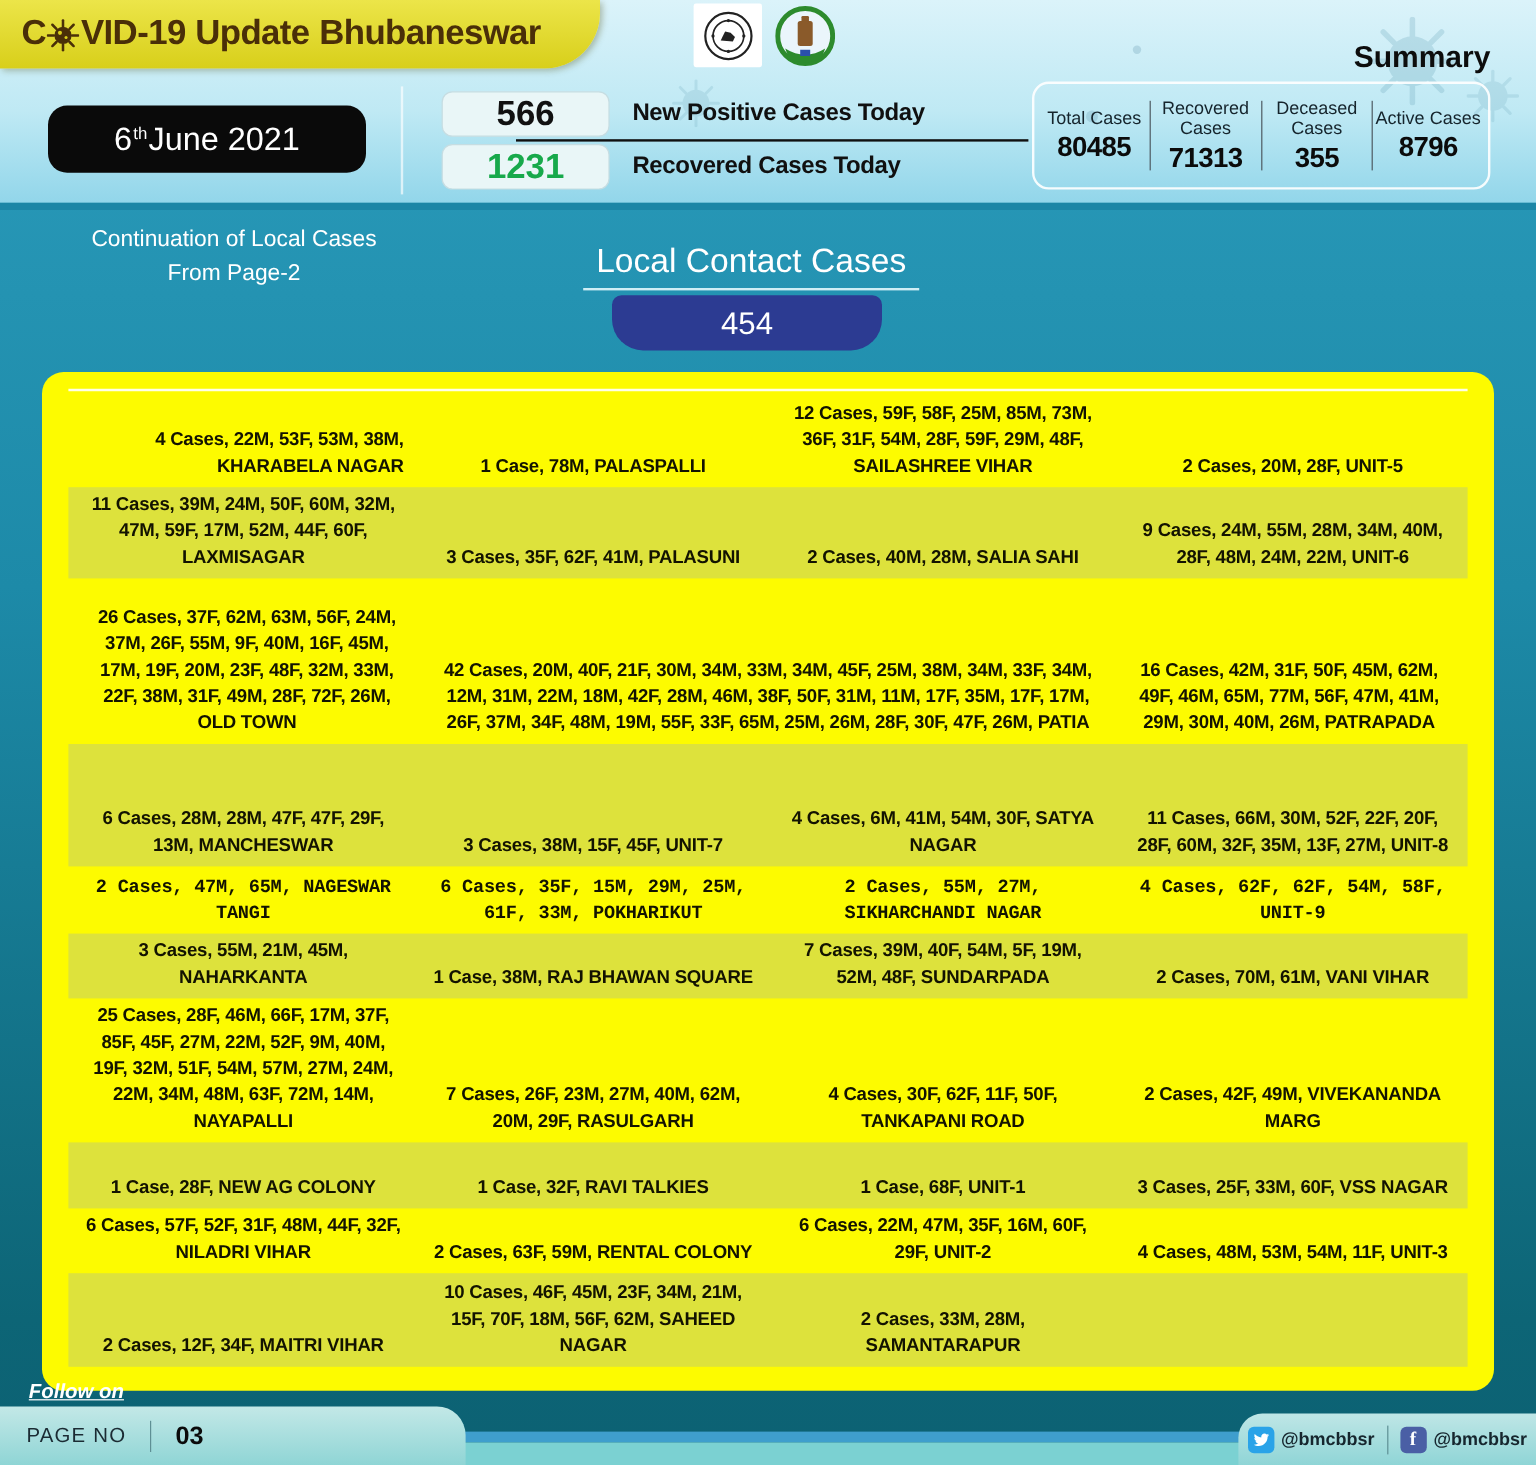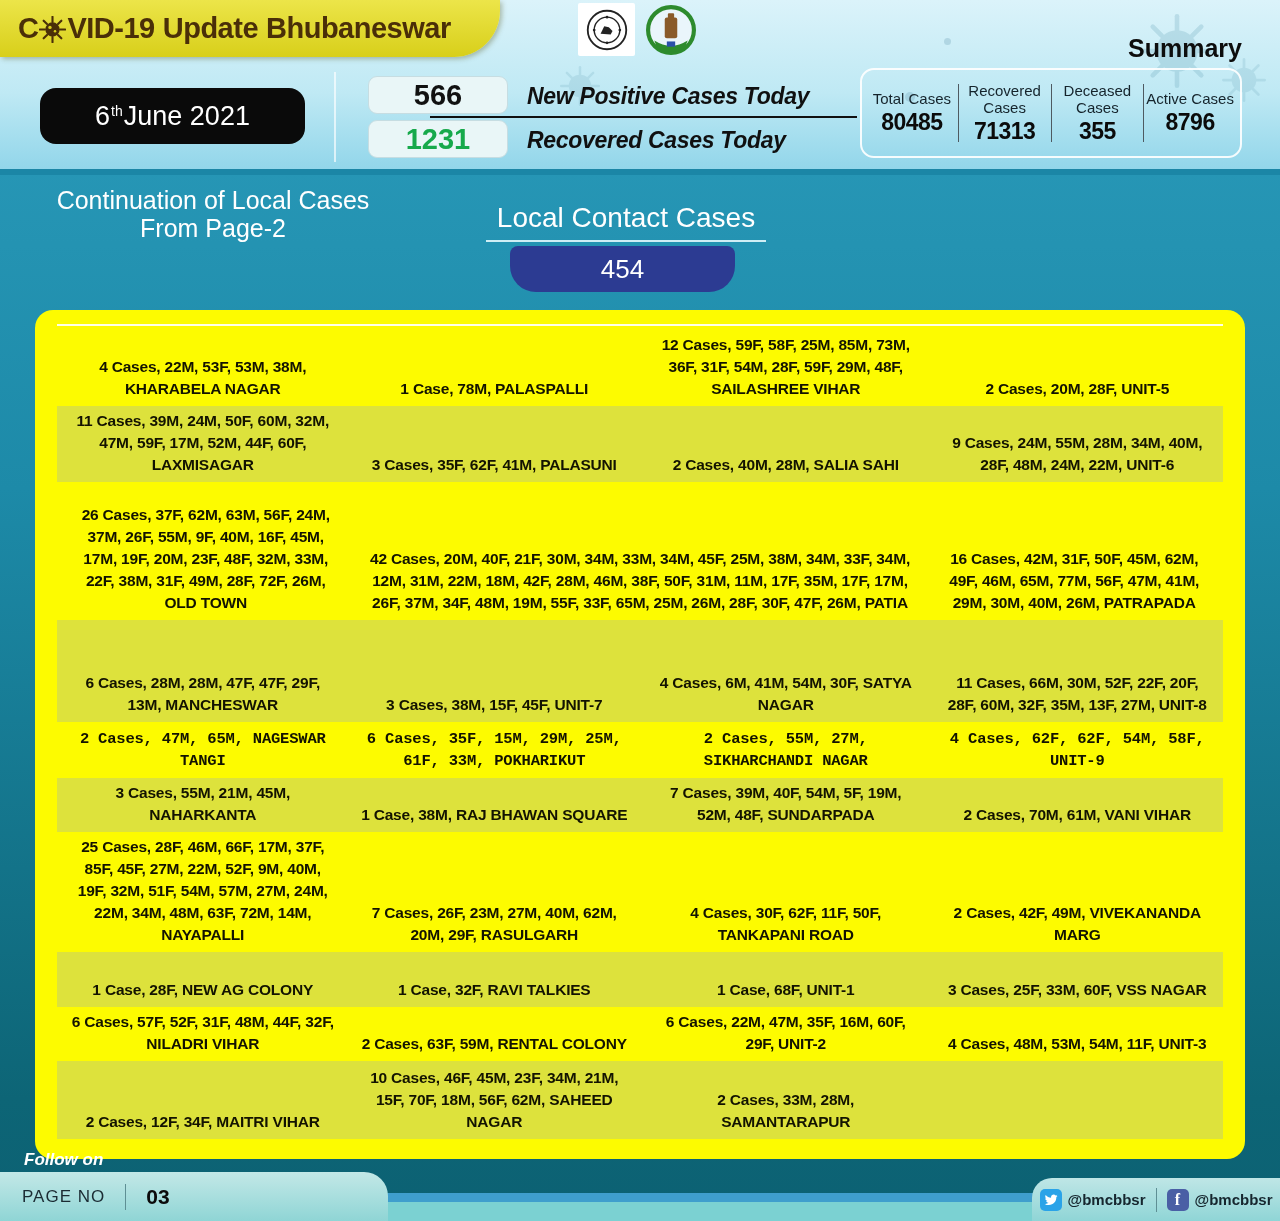--- a/index.html
+++ b/index.html
@@ -29,60 +29,60 @@
   .date-pill sup { font-size:14px; margin:-10px 1px 0 1px; }
 
   .v-divider { position:absolute; left:334px; top:72px; height:90px; width:2px; background:rgba(255,255,255,.65); }
 
   .num-box { position:absolute; left:368px; width:140px; height:38px; background:#e9f6f7;
              border:1px solid #c6dde2; border-radius:9px; display:flex; align-items:center; justify-content:center;
              font-size:29px; font-weight:bold; }
   .num-positive { top:76px; color:#111; }
   .num-recovered { top:120px; color:#17a94b; }
 
-  .case-label { position:absolute; left:527px; width:335px; font-size:23px; font-weight:bold; color:#101010; letter-spacing:-0.3px;font-style:italic; }
+  .case-label { position:absolute; left:527px; width:335px; font-size:20px; font-weight:bold; color:#101010; letter-spacing:-0.3px; }
   .label-positive { top:83px; }
   .label-recovered { top:127px; }
   .label-divider { position:absolute; left:430px; top:116px; width:427px; height:2px; background:#101010; }
 
   .summary-title { position:absolute; left:860px; top:34px; width:382px; text-align:right;
                    font-size:25px; font-weight:bold; color:#0d0d0d; }
   .summary-box { position:absolute; left:860px; top:68px; width:382px; height:90px;
                  border:2px solid rgba(255,255,255,.9); border-radius:14px;
                  display:flex; align-items:center; padding:6px 4px; }
   .sum-col { flex:1; text-align:center; color:#15242c; }
   .sum-label { font-size:15px; line-height:17px; font-weight:normal; }
   .sum-value { font-size:23px; font-weight:bold; color:#0b0b0b; margin-top:2px; letter-spacing:-0.5px; }
   .sum-divider { width:1px; height:58px; background:#4e5a61; }
 
   .deco-virus { position:absolute; opacity:.28; color:#6fa9bd; }
   .deco-virus.small { opacity:.22; }
   .deco-dot { position:absolute; border-radius:50%; background:rgba(120,170,190,.35); }
 
   
-  .continuation { position:absolute; left:48px; top:186px; width:330px; text-align:center;
-                  color:#fff; font-size:25px; line-height:28px; }
+  .continuation { position:absolute; left:30px; top:186px; width:330px; text-align:center;
+                  color:#fff; font-size:19px; line-height:28px; }
   .lc-head { position:absolute; left:486px; top:202px; width:280px; text-align:center;
              color:#fff; font-size:28px; padding-bottom:6px; border-bottom:2px solid #cfeef5; }
   .lc-badge { position:absolute; left:510px; top:246px; width:225px; height:46px; background:#2c3b92;
               border-radius:8px 8px 26px 26px; color:#fff; font-size:26px;
               display:flex; align-items:center; justify-content:center; }
 
   
   .cases-table { position:absolute; left:35px; top:310px; width:1210px; background:#fdfb00;
                  border-radius:18px; padding-bottom:20px; }
   .table-top-strip { height:16px; margin:0 22px; border-bottom:2px solid rgba(255,255,255,.9); }
   .trow { display:flex; align-items:flex-end; margin:0 22px; padding:4px 0 6px; }
   .trow.shaded { background:#dde23c; }
   .tcell { flex:1; text-align:center; padding:0 12px; font-size:15.5px; line-height:22px;
            font-weight:bold; color:#131300; letter-spacing:-0.2px; }
 
   
   .follow-on { position:absolute; left:24px; top:1150px; color:#fff; font-size:17px;
-               font-style:italic; font-weight:bold; }
+               font-style:italic; font-weight:bold;text-decoration:underline; }
   .strip-blue  { position:absolute; left:0; top:1193px; width:1280px; height:9px; background:#3f9ecd; }
   .strip-light { position:absolute; left:0; top:1202px; width:1280px; height:19px; background:#7bd1d2; }
 
   .page-tab { position:absolute; left:0; top:1172px; width:388px; height:49px;
               background:linear-gradient(180deg,#c3e8e7,#8fd5d5); border-top-right-radius:24px;
               display:flex; align-items:center; padding-left:22px; z-index:3; }
   .page-tab-label { font-size:17px; color:#1b2b33; letter-spacing:1px; }
   .page-tab-divider { width:1px; height:26px; background:#5e8f94; margin:0 20px; }
   .page-tab-value { font-size:21px; font-weight:bold; color:#0b0b0b; }
 
@@ -233,21 +233,21 @@
     <div>From Page-2</div>
   </div>
 
   <div class="lc-head">Local Contact Cases</div>
   <div class="lc-badge">454</div>
 
   <div class="cases-table">
     <div class="table-top-strip"></div>
     <div>
         <div class="trow" style="min-height: 80px;">
-          <div class="tcell" style="flex: 1 1 0%;">4 Cases, 22M, 53F, 53M, 38M, KHARABELA NAGAR</div>
+          <div class="tcell" style="flex: 1 1 0%; text-align: right;">4 Cases, 22M, 53F, 53M, 38M, KHARABELA NAGAR</div>
           <div class="tcell" style="flex: 1 1 0%;">1 Case, 78M, PALASPALLI</div>
           <div class="tcell" style="flex: 1 1 0%;">12 Cases, 59F, 58F, 25M, 85M, 73M, 36F, 31F, 54M, 28F, 59F, 29M, 48F, SAILASHREE VIHAR</div>
           <div class="tcell" style="flex: 1 1 0%;">2 Cases, 20M, 28F, UNIT-5</div>
         </div>
         <div class="trow shaded" style="min-height: 54px; align-items: flex-end;">
           <div class="tcell" style="flex: 1 1 0%;">11 Cases, 39M, 24M, 50F, 60M, 32M, 47M, 59F, 17M, 52M, 44F, 60F, LAXMISAGAR</div>
           <div class="tcell" style="flex: 1 1 0%;">3 Cases, 35F, 62F, 41M, PALASUNI</div>
           <div class="tcell" style="flex: 1 1 0%;">2 Cases, 40M, 28M, SALIA SAHI</div>
           <div class="tcell" style="flex: 1 1 0%;">9 Cases, 24M, 55M, 28M, 34M, 40M, 28F, 48M, 24M, 22M, UNIT-6</div>
         </div>

